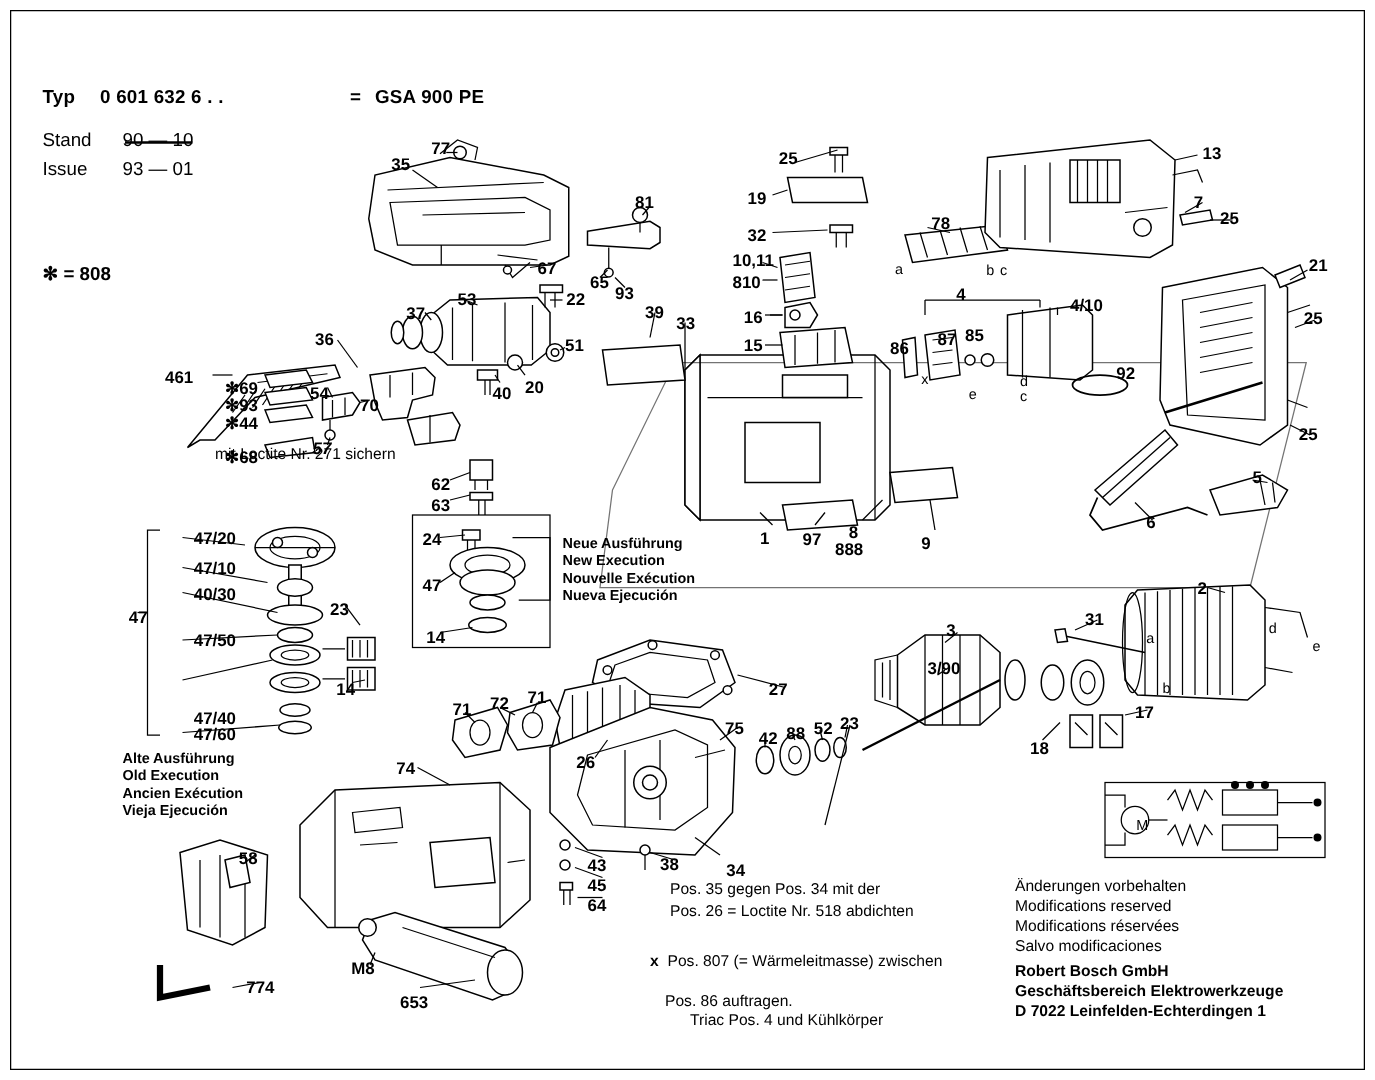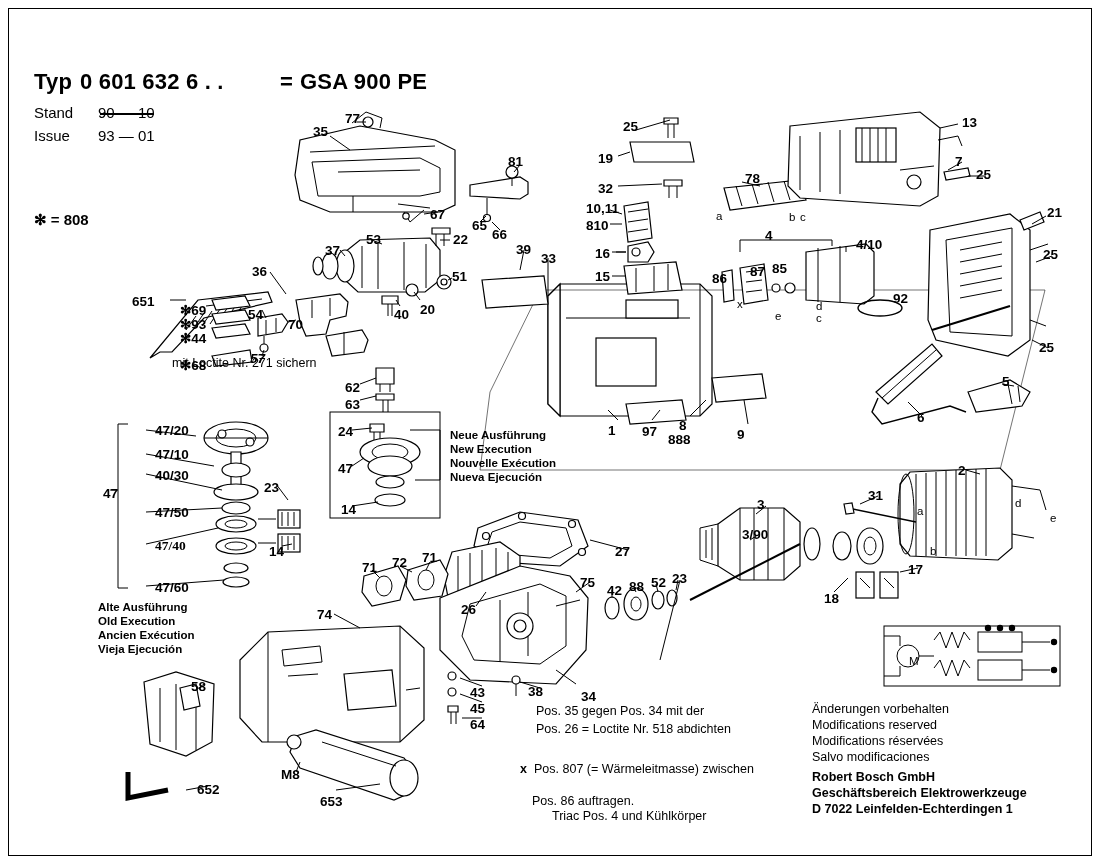--- a/index.html
+++ b/index.html
@@ -1,21 +1,21 @@
 <!DOCTYPE html>
 <html><head>
 <meta charset="utf-8">
 <style>
   html,body{margin:0;padding:0;background:#ffffff;}
   body{font-family:"Liberation Sans", sans-serif;color:#000;}
   #page{position:relative;width:1100px;height:864px;background:#fff;overflow:hidden;}
   .frame{position:absolute;left:8px;top:8px;width:1084px;height:848px;border:1.5px solid #000;box-sizing:border-box;}
   .t{position:absolute;white-space:pre;line-height:1.08;}
   .b{font-weight:bold;margin-top:36px;}
-  .title{font-size:22px;font-weight:bold;letter-spacing:.2px;}
+  .title{font-size:15px;font-weight:bold;letter-spacing:.2px;}
   .sub{font-size:15px;}
   .num{font-size:13.5px;font-weight:bold;}
   .small{font-size:11.5px;}
   .smallB{font-size:11.5px;font-weight:bold;}
   .med{font-size:12.5px;}
   .medB{font-size:12.5px;font-weight:bold;}
   svg{position:absolute;left:0;top:0;width:1100px;height:864px;overflow:visible;}
   .ln{stroke:#000;fill:none;}
   .thin{stroke-width:1;}
   .mid{stroke-width:1.4;}
@@ -391,38 +391,38 @@
       <div class="t num" style="left: 976px; top: 168px;">25</div>
       <div class="t num" style="left: 598px; top: 152px;">19</div>
       <div class="t num" style="left: 508px; top: 155px;">81</div>
       <div class="t num" style="left: 745px; top: 172px;">78</div>
       <div class="t num" style="left: 598px; top: 182px;">32</div>
       <div class="t num" style="left: 1047px; top: 206px;">21</div>
       <div class="t num" style="left: 586px; top: 202px;">10,11</div>
       <div class="t num" style="left: 586px; top: 219px;">810</div>
       <div class="t num" style="left: 430px; top: 208px;">67</div>
       <div class="t num" style="left: 472px; top: 219px;">65</div>
-      <div class="t num" style="left: 492px; top: 228px;">66</div>
+      <div class="t num" style="left: 492px; top: 228px;">93</div>
       <div class="t num" style="left: 516px; top: 243px;">39</div>
       <div class="t num" style="left: 541px; top: 252px;">33</div>
       <div class="t num" style="left: 453px; top: 233px;">22</div>
       <div class="t num" style="left: 366px; top: 233px;">53</div>
       <div class="t num" style="left: 325px; top: 244px;">37</div>
       <div class="t num" style="left: 595px; top: 247px;">16</div>
       <div class="t num" style="left: 765px; top: 229px;">4</div>
       <div class="t num" style="left: 856px; top: 238px;">4/10</div>
       <div class="t num" style="left: 1043px; top: 248px;">25</div>
       <div class="t num" style="left: 595px; top: 270px;">15</div>
       <div class="t num" style="left: 712px; top: 272px;">86</div>
       <div class="t num" style="left: 750px; top: 265px;">87</div>
       <div class="t num" style="left: 772px; top: 262px;">85</div>
       <div class="t num" style="left: 893px; top: 292px;">92</div>
       <div class="t num" style="left: 252px; top: 265px;">36</div>
       <div class="t num" style="left: 452px; top: 270px;">51</div>
-      <div class="t num" style="left: 132px; top: 295px;">651</div>
+      <div class="t num" style="left: 132px; top: 295px;">461</div>
       <div class="t num" style="left: 394px; top: 308px;">40</div>
       <div class="t num" style="left: 420px; top: 303px;">20</div>
       <div class="t num" style="left: 248px; top: 308px;">54</div>
       <div class="t num" style="left: 288px; top: 318px;">70</div>
       <div class="t num" style="left: 180px; top: 304px;">✻69</div>
       <div class="t num" style="left: 180px; top: 318px;">✻93</div>
       <div class="t num" style="left: 180px; top: 332px;">✻44</div>
       <div class="t num" style="left: 250px; top: 352px; font-style: italic;">57</div>
       <div class="t num" style="left: 180px; top: 359px;">✻68</div>
       <div class="t num" style="left: 1039px; top: 341px;">25</div>
@@ -437,21 +437,21 @@
       <div class="t num" style="left: 737px; top: 428px;">9</div>
       <div class="t num" style="left: 338px; top: 425px;">24</div>
       <div class="t num" style="left: 155px; top: 424px;">47/20</div>
       <div class="t num" style="left: 155px; top: 448px;">47/10</div>
       <div class="t num" style="left: 155px; top: 469px;">40/30</div>
       <div class="t num" style="left: 103px; top: 487px;">47</div>
       <div class="t num" style="left: 338px; top: 462px;">47</div>
       <div class="t num" style="left: 264px; top: 481px;">23</div>
       <div class="t num" style="left: 958px; top: 464px;">2</div>
       <div class="t num" style="left: 155px; top: 506px;">47/50</div>
-      <div class="t num" style="left: 155px; top: 539px; font-family: Liberation Serif, serif;">47/40</div>
+      <div class="t num" style="left: 155px; top: 568px;">47/40</div>
       <div class="t num" style="left: 269px; top: 545px;">14</div>
       <div class="t num" style="left: 155px; top: 581px;">47/60</div>
       <div class="t num" style="left: 341px; top: 503px;">14</div>
       <div class="t num" style="left: 757px; top: 498px;">3</div>
       <div class="t num" style="left: 742px; top: 528px;">3/90</div>
       <div class="t num" style="left: 868px; top: 489px;">31</div>
       <div class="t num" style="left: 615px; top: 545px;">27</div>
       <div class="t num" style="left: 362px; top: 561px;">71</div>
       <div class="t num" style="left: 392px; top: 556px;">72</div>
       <div class="t num" style="left: 422px; top: 551px;">71</div>
@@ -463,21 +463,21 @@
       <div class="t num" style="left: 908px; top: 563px;">17</div>
       <div class="t num" style="left: 824px; top: 592px;">18</div>
       <div class="t num" style="left: 461px; top: 603px;">26</div>
       <div class="t num" style="left: 317px; top: 608px;">74</div>
       <div class="t num" style="left: 191px; top: 680px;">58</div>
       <div class="t num" style="left: 528px; top: 685px;">38</div>
       <div class="t num" style="left: 581px; top: 690px;">34</div>
       <div class="t num" style="left: 470px; top: 686px;">43</div>
       <div class="t num" style="left: 470px; top: 702px;">45</div>
       <div class="t num" style="left: 470px; top: 718px;">64</div>
-      <div class="t num" style="left: 197px; top: 783px;">652</div>
+      <div class="t num" style="left: 197px; top: 783px;">774</div>
       <div class="t num" style="left: 281px; top: 768px;">M8</div>
       <div class="t num" style="left: 320px; top: 795px;">653</div>
     </div>
   <div id="letters">
       <div class="t small" style="left: 716px; top: 210px;">a</div>
       <div class="t small" style="left: 789px; top: 211px;">b</div>
       <div class="t small" style="left: 800px; top: 211px;">c</div>
       <div class="t small" style="left: 816px; top: 300px;">d</div>
       <div class="t small" style="left: 775px; top: 310px;">e</div>
       <div class="t small" style="left: 816px; top: 312px;">c</div>

